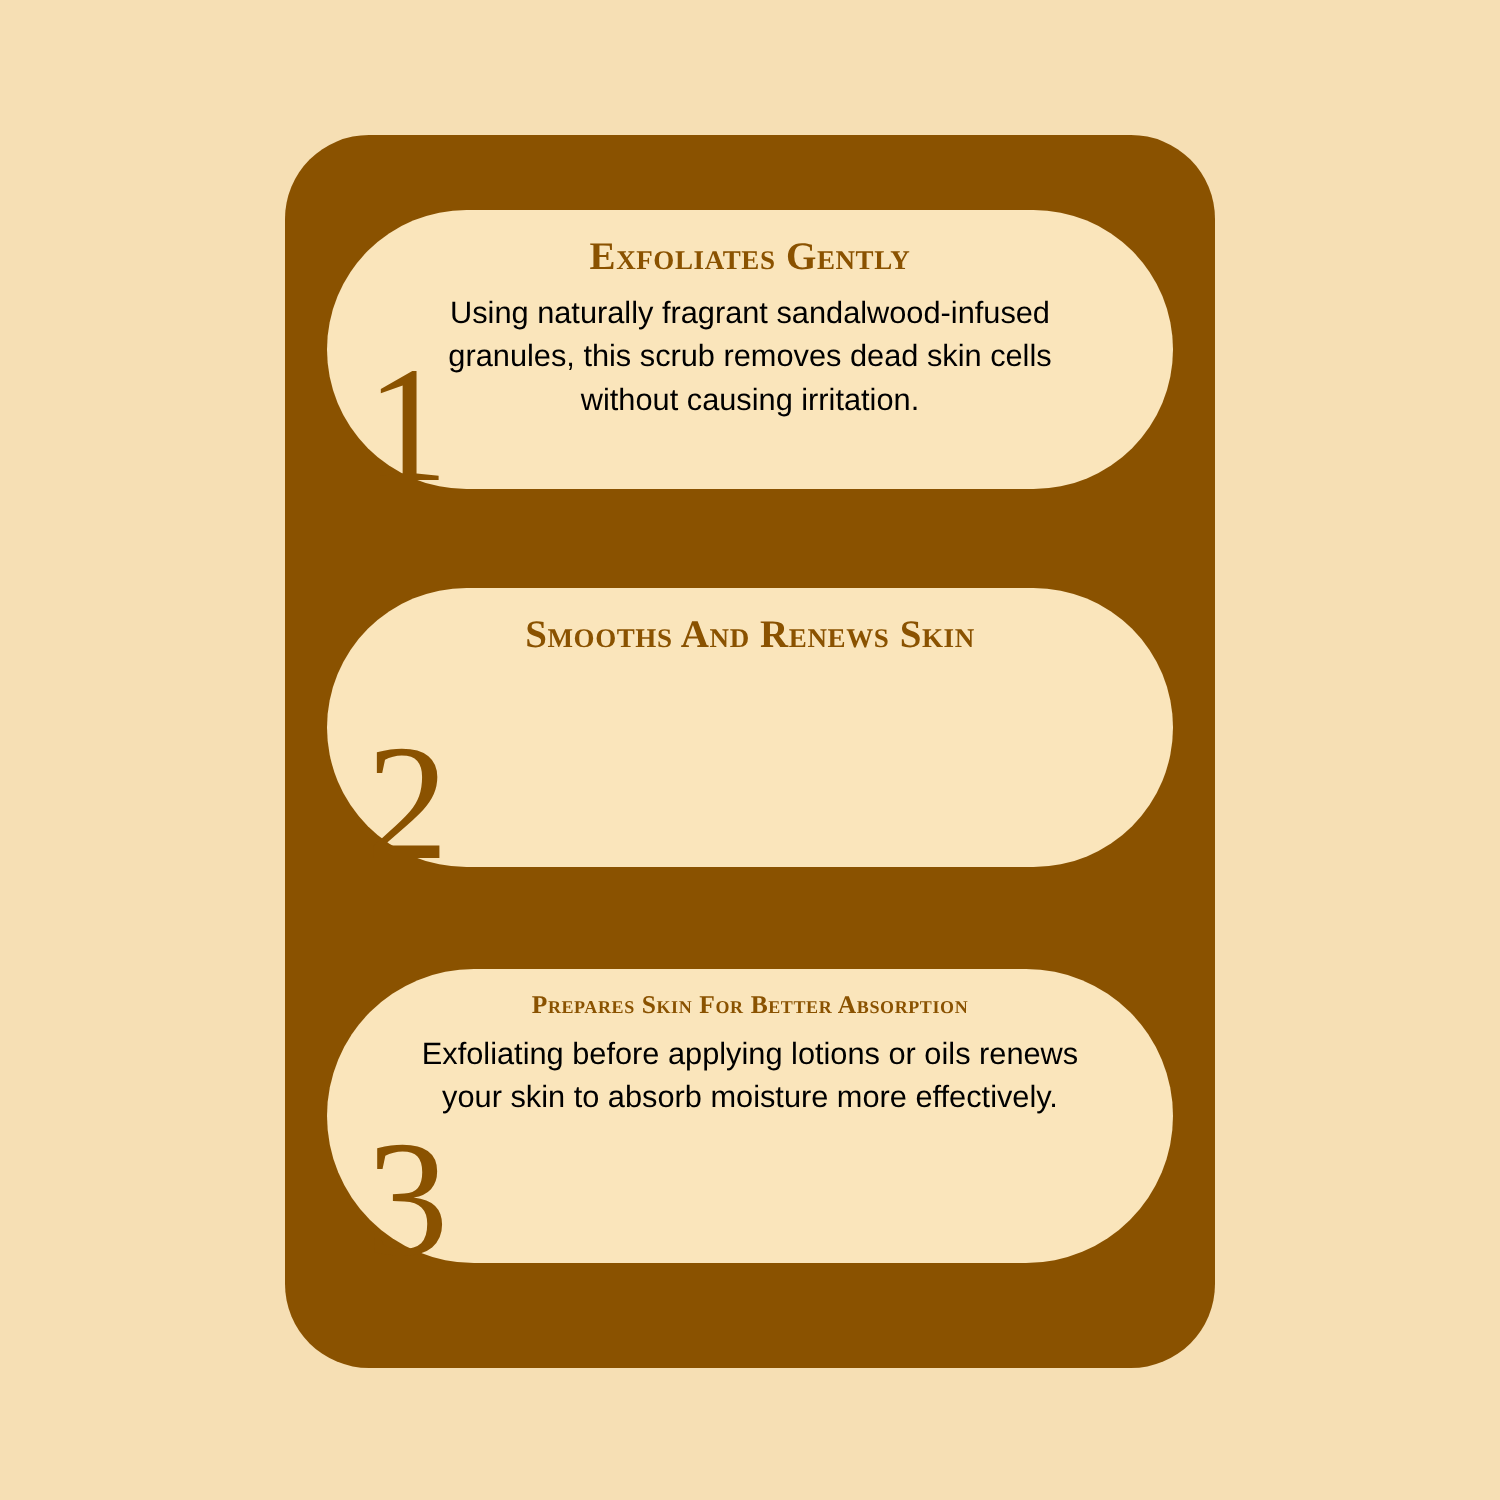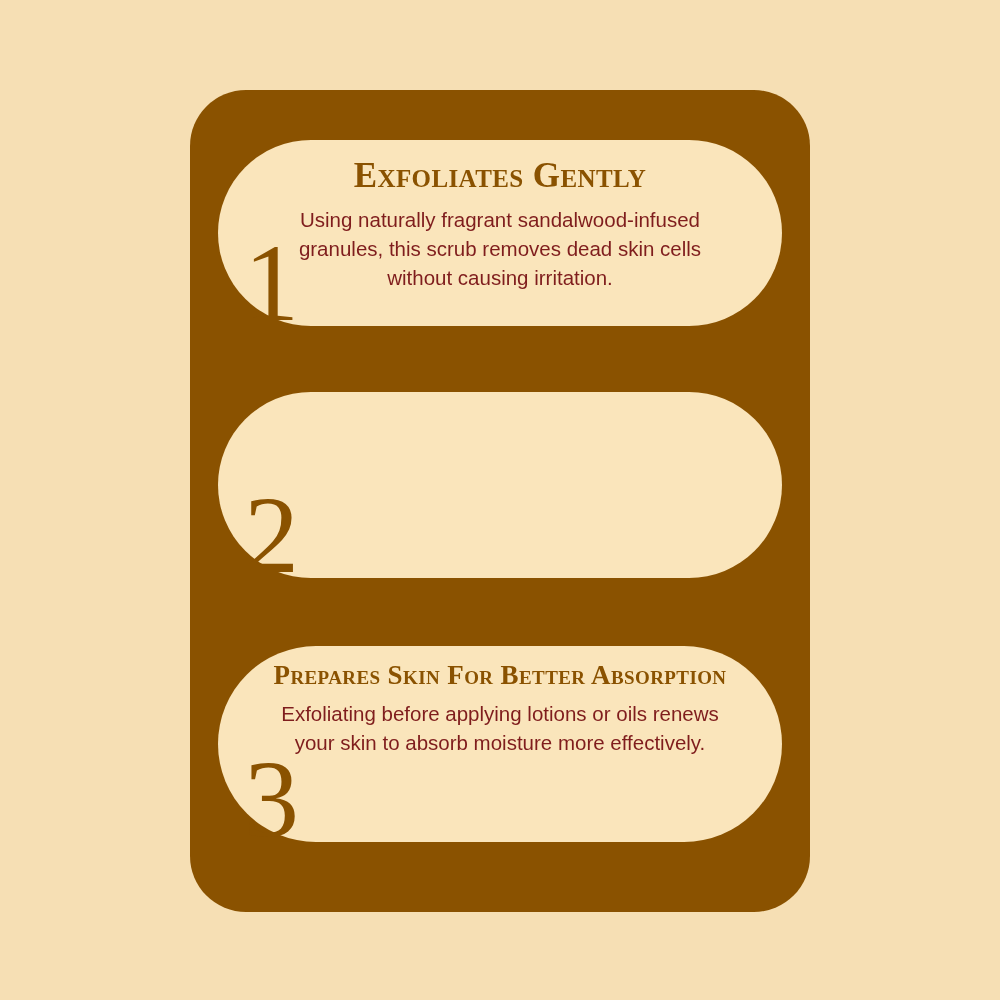--- a/index.html
+++ b/index.html
@@ -67,35 +67,35 @@
   .card-body {
     position: relative;
     padding: 16px 44px 0 44px;
     text-align: center;
   }
 
   .card-title {
     font-family: "Liberation Serif", serif;
     font-weight: bold;
     color: #8a5200;
-    font-size: 35px;
+    font-size: 26px;
     letter-spacing: 0.4px;
     line-height: 1.16;
     margin: 0 0 8px 0;
     font-variant: small-caps;
     text-transform: capitalize;
   }
 
   .card-title.two-line {
-    font-size: 27px;
+    font-size: 17px;
   }
 
   .card-text {
     font-family: "Liberation Sans", sans-serif;
-    color: #7f1d1d;
+    color: #000000;
     font-size: 20.5px;
     line-height: 1.42;
     margin: 0;
     padding: 0 4px;
   }
 
   .card-3 .card-body { padding-top: 14px; }
 </style>
 </head>
 <body>
@@ -108,20 +108,21 @@
         <div class="card-number">1</div>
         <div class="card-body">
           <h2 class="card-title">Exfoliates gently</h2>
           <p class="card-text">Using naturally fragrant sandalwood-infused granules, this scrub removes dead skin cells without causing irritation.</p>
         </div>
       </div>
 
       <div class="card card-2">
         <div class="card-number">2</div>
         <div class="card-body">
+          <h2 class="card-title">Smooths and renews skin</h2>
         </div>
       </div>
 
       <div class="card card-3">
         <div class="card-number">3</div>
         <div class="card-body">
           <h2 class="card-title two-line">Prepares skin for better absorption</h2>
           <p class="card-text">Exfoliating before applying lotions or oils renews your skin to absorb moisture more effectively.</p>
         </div>
       </div>

